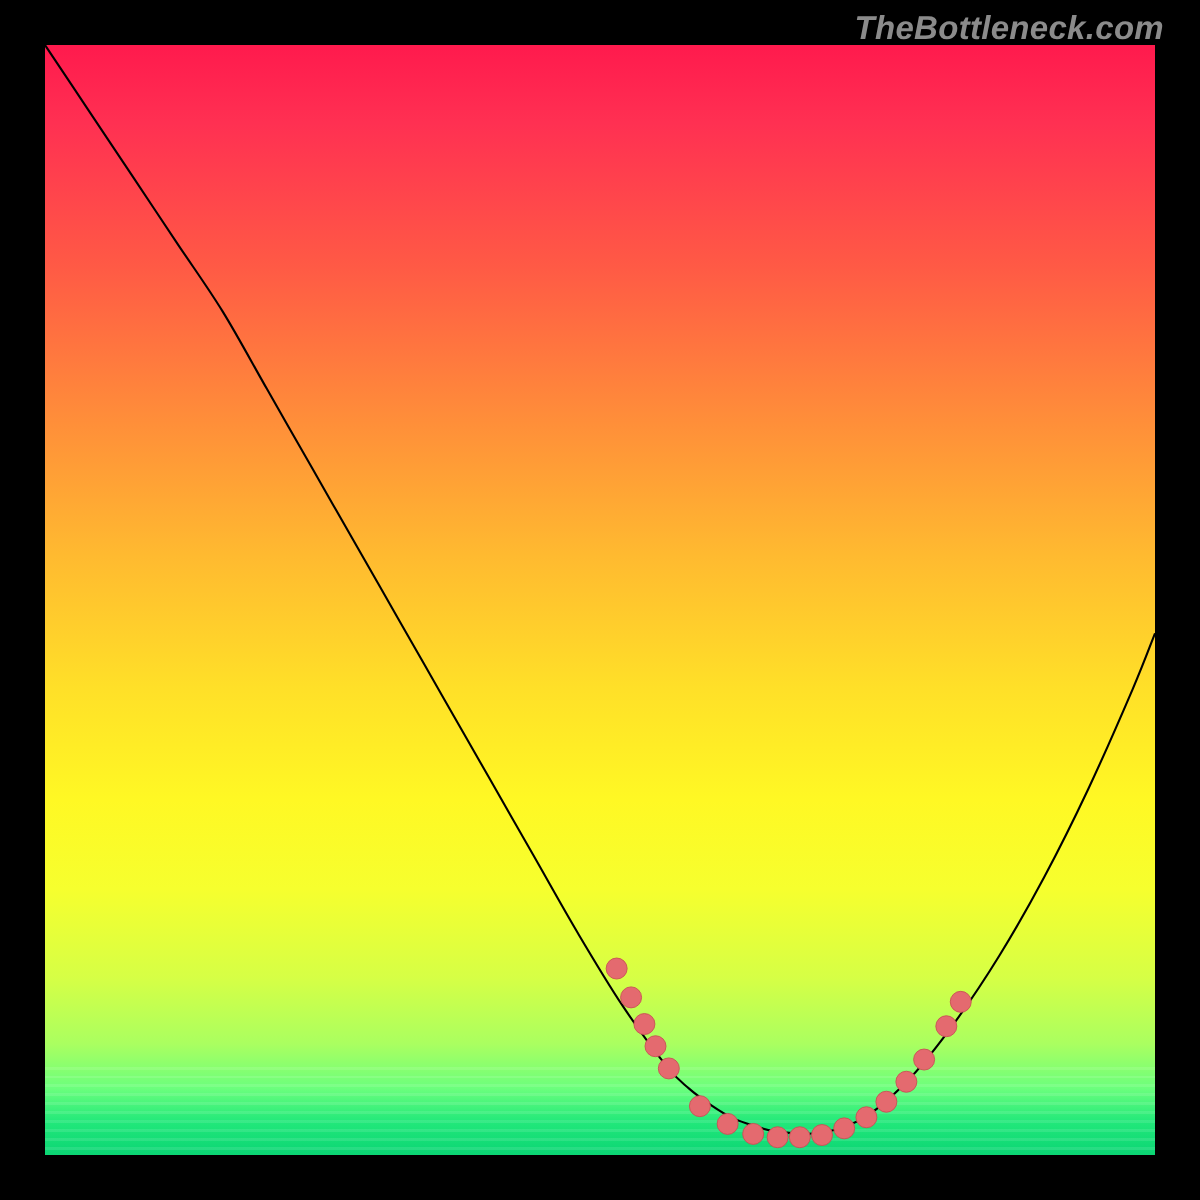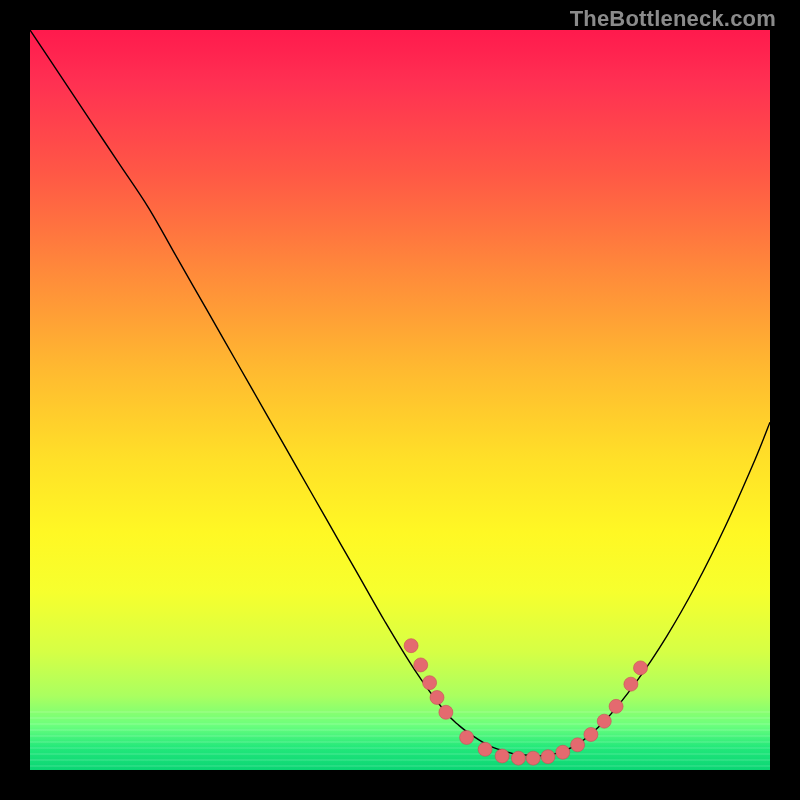--- a/index.html
+++ b/index.html
@@ -11,20 +11,21 @@
     overflow: hidden;
     font-family: Arial, Helvetica, sans-serif;
   }
   .frame {
     position: absolute;
     left: 0;
     top: 0;
     width: 794px;
     height: 800px;
     background: #000;
+    font-style: italic;
   }
   .plot {
     position: absolute;
     left: 30px;
     top: 30px;
     width: 740px;
     height: 740px;
     
     background: linear-gradient(
       to bottom,

